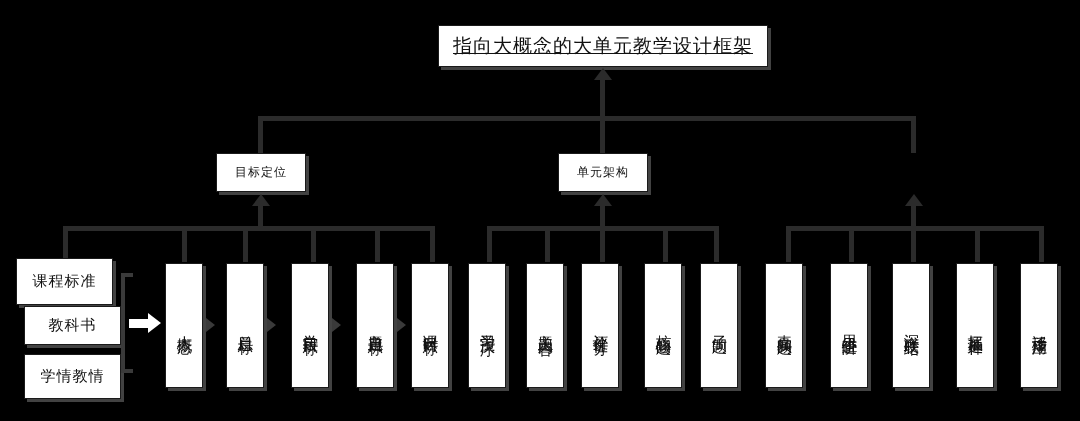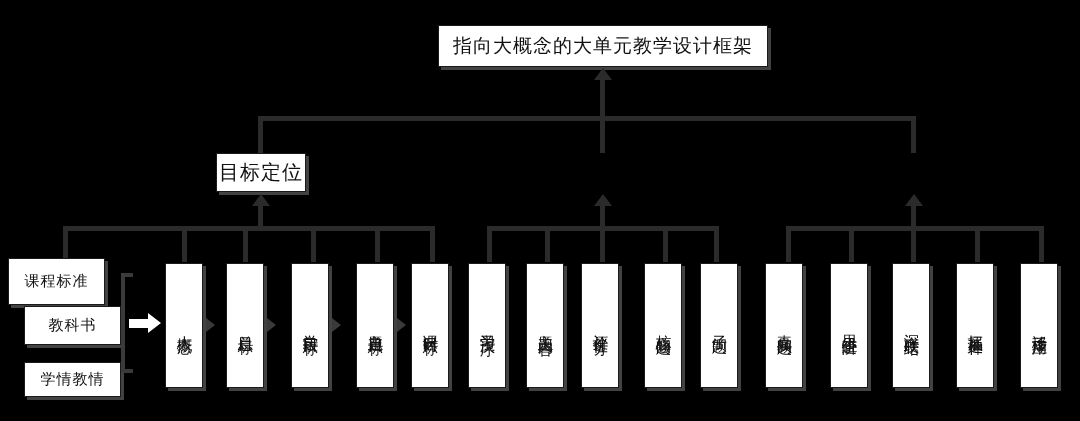--- a/index.html
+++ b/index.html
@@ -18,23 +18,24 @@
     box-sizing:border-box;
     display:flex;
     align-items:center;
     justify-content:center;
     color:#111111;
     box-shadow:3px 3px 0 rgba(120,120,120,.55);
   }
   .title-box{
     font-size:19px;
     letter-spacing:1px;
+    text-decoration:underline;
   }
   .lvl2-box{
-    font-size:20px;
+    font-size:12px;
     letter-spacing:1px;
   }
   .src-box{
     font-size:15px;
     letter-spacing:1px;
   }
   .leaf-box{
     font-size:15.5px;
     line-height:1.08;
     writing-mode:vertical-rl;
@@ -95,20 +96,23 @@
   <div class="conn conn-v" style="left:600px;top:80px;width:5px;height:38px;"></div>
   <div class="arrow-up" style="left:594px;top:68px;"></div>
 
   <div class="conn conn-h" style="left:258px;top:116px;width:658px;"></div>
   <div class="conn conn-v" style="left:258px;top:116px;height:37px;"></div>
   <div class="conn conn-v" style="left:600px;top:116px;height:37px;"></div>
   <div class="conn conn-v" style="left:911px;top:116px;height:37px;"></div>
 
   <div class="box lvl2-box" style="left:216px;top:153px;width:90px;height:39px;">
     <span>目标定位</span>
+  </div>
+  <div class="box lvl2-box" style="left:558px;top:153px;width:90px;height:39px;">
+    <span>单元架构</span>
   </div>
 
   <div class="conn conn-v" style="left:258px;top:206px;height:22px;"></div>
   <div class="arrow-up" style="left:252px;top:194px;"></div>
   <div class="conn conn-h" style="left:63px;top:226px;width:372px;"></div>
   <div class="conn conn-v" style="left:63px;top:226px;height:36px;"></div>
   <div class="conn conn-v" style="left:182px;top:226px;height:36px;"></div>
   <div class="conn conn-v" style="left:243px;top:226px;height:36px;"></div>
   <div class="conn conn-v" style="left:311px;top:226px;height:36px;"></div>
   <div class="conn conn-v" style="left:375px;top:226px;height:36px;"></div>
@@ -125,27 +129,27 @@
 
   <div class="conn conn-v" style="left:911px;top:206px;height:22px;"></div>
   <div class="arrow-up" style="left:905px;top:194px;"></div>
   <div class="conn conn-h" style="left:786px;top:226px;width:258px;"></div>
   <div class="conn conn-v" style="left:786px;top:226px;height:36px;"></div>
   <div class="conn conn-v" style="left:849px;top:226px;height:36px;"></div>
   <div class="conn conn-v" style="left:911px;top:226px;height:36px;"></div>
   <div class="conn conn-v" style="left:975px;top:226px;height:36px;"></div>
   <div class="conn conn-v" style="left:1039px;top:226px;height:36px;"></div>
 
-  <div class="box src-box" style="left:8px;top:258px;width:97px;height:47px;">
+  <div class="box src-box" style="left:16px;top:258px;width:97px;height:47px;">
     <span>课程标准</span>
   </div>
   <div class="box src-box" style="left:24px;top:306px;width:97px;height:39px;">
     <span>教科书</span>
   </div>
-  <div class="box src-box" style="left:24px;top:354px;width:97px;height:35px;margin-top:8px;">
+  <div class="box src-box" style="left:24px;top:354px;width:97px;height:45px;">
     <span>学情教情</span>
   </div>
 
   <div class="brk" style="left:121px;top:273px;width:4px;height:100px;"></div>
   <div class="brk" style="left:121px;top:273px;width:12px;height:4px;"></div>
   <div class="brk" style="left:121px;top:369px;width:12px;height:4px;"></div>
 
   <div class="white-arrow-stem" style="left:129px;top:319px;width:20px;"></div>
   <div class="white-arrow-head" style="left:148px;top:313px;"></div>
 

